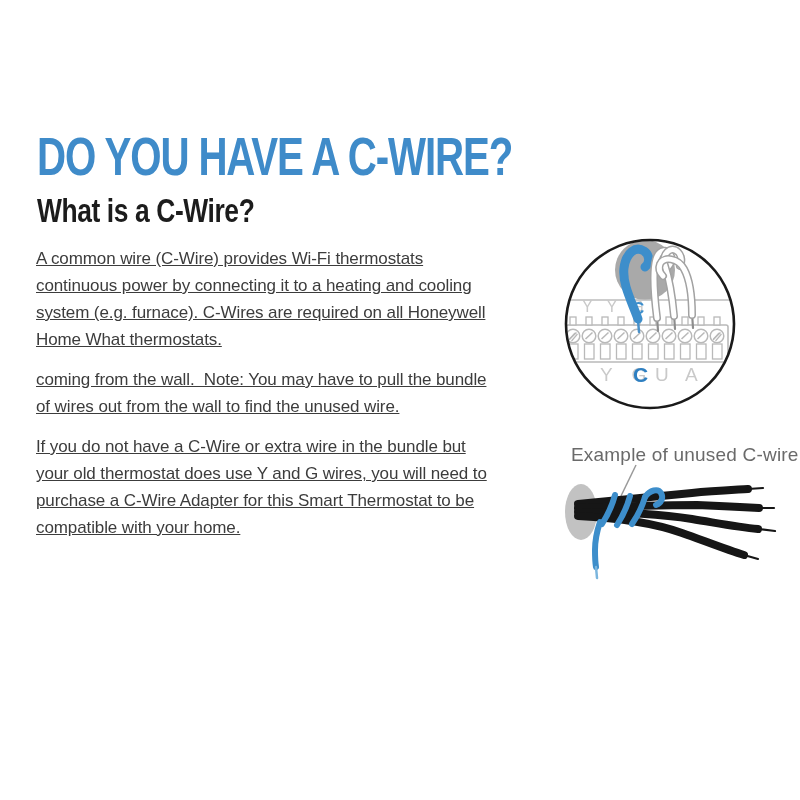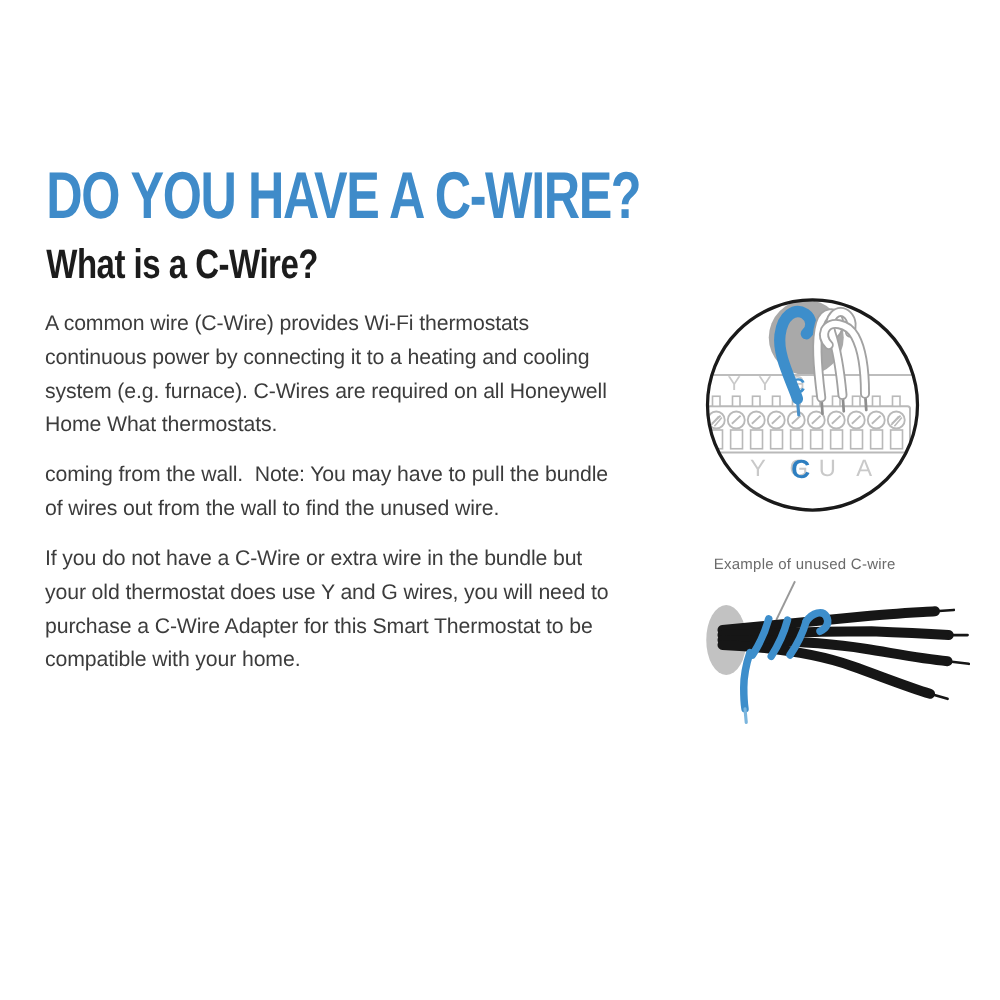--- a/index.html
+++ b/index.html
@@ -11,23 +11,23 @@
   .headline{
     left:37px;top:130px;color:#3f8bc9;font-weight:700;font-size:53px;line-height:1;
     letter-spacing:-1.5px;white-space:nowrap;transform:scaleX(0.76);transform-origin:0 0;
   }
   .subhead{
     left:37px;top:194px;color:#1c1c1c;font-weight:700;font-size:33px;line-height:1;
     letter-spacing:-0.5px;white-space:nowrap;transform:scaleX(0.80);transform-origin:0 0;
   }
   .bodycopy{left:36px;top:245px;width:520px;color:#3c3c3c;font-size:17px;
     line-height:27px;letter-spacing:-0.1px;}
-  .para{margin:0 0 13px 0;}
+  .para{margin:0 0 13px 0;text-decoration:underline;}
   .tline{white-space:pre;}
-  .caption{left:571px;top:444px;color:#6a6a6a;font-size:12px;letter-spacing:0.2px;white-space:nowrap;}
+  .caption{left:571px;top:444px;color:#6a6a6a;font-size:19px;letter-spacing:0.2px;white-space:nowrap;}
   svg{display:block;}
 </style>
 </head>
 <body>
 
 <div class="abs headline">
   <span>DO YOU HAVE A C-WIRE?</span>
 </div>
 
 <div class="abs subhead">

